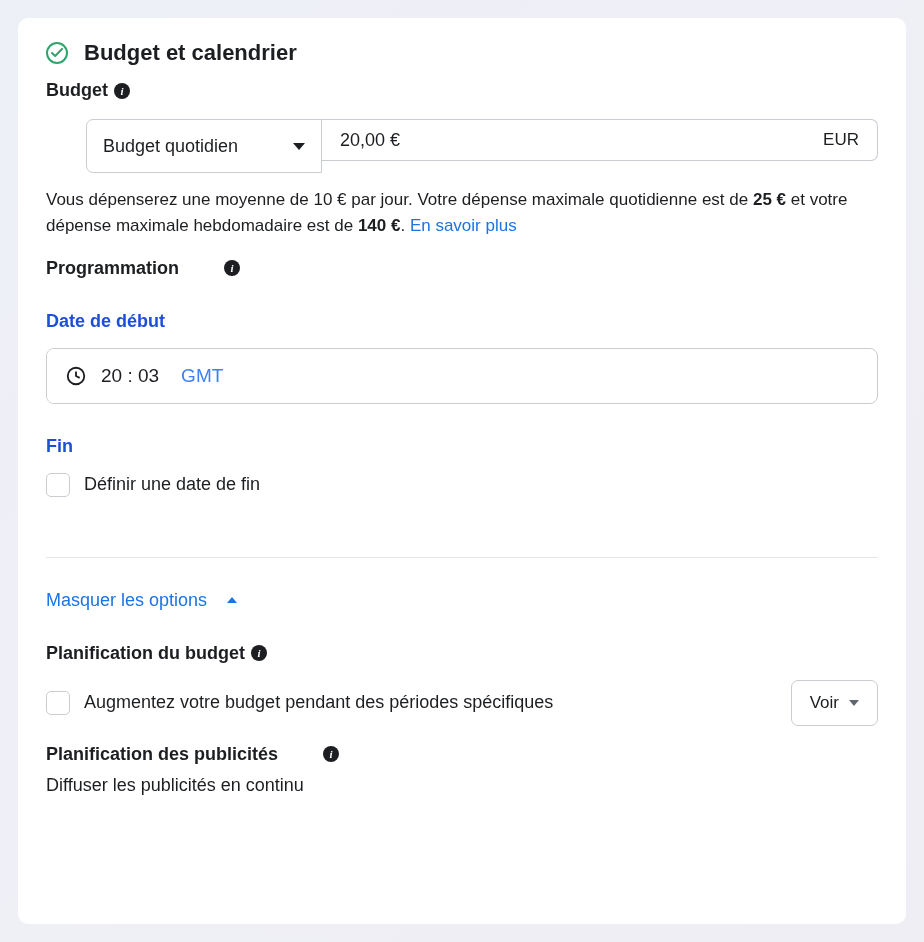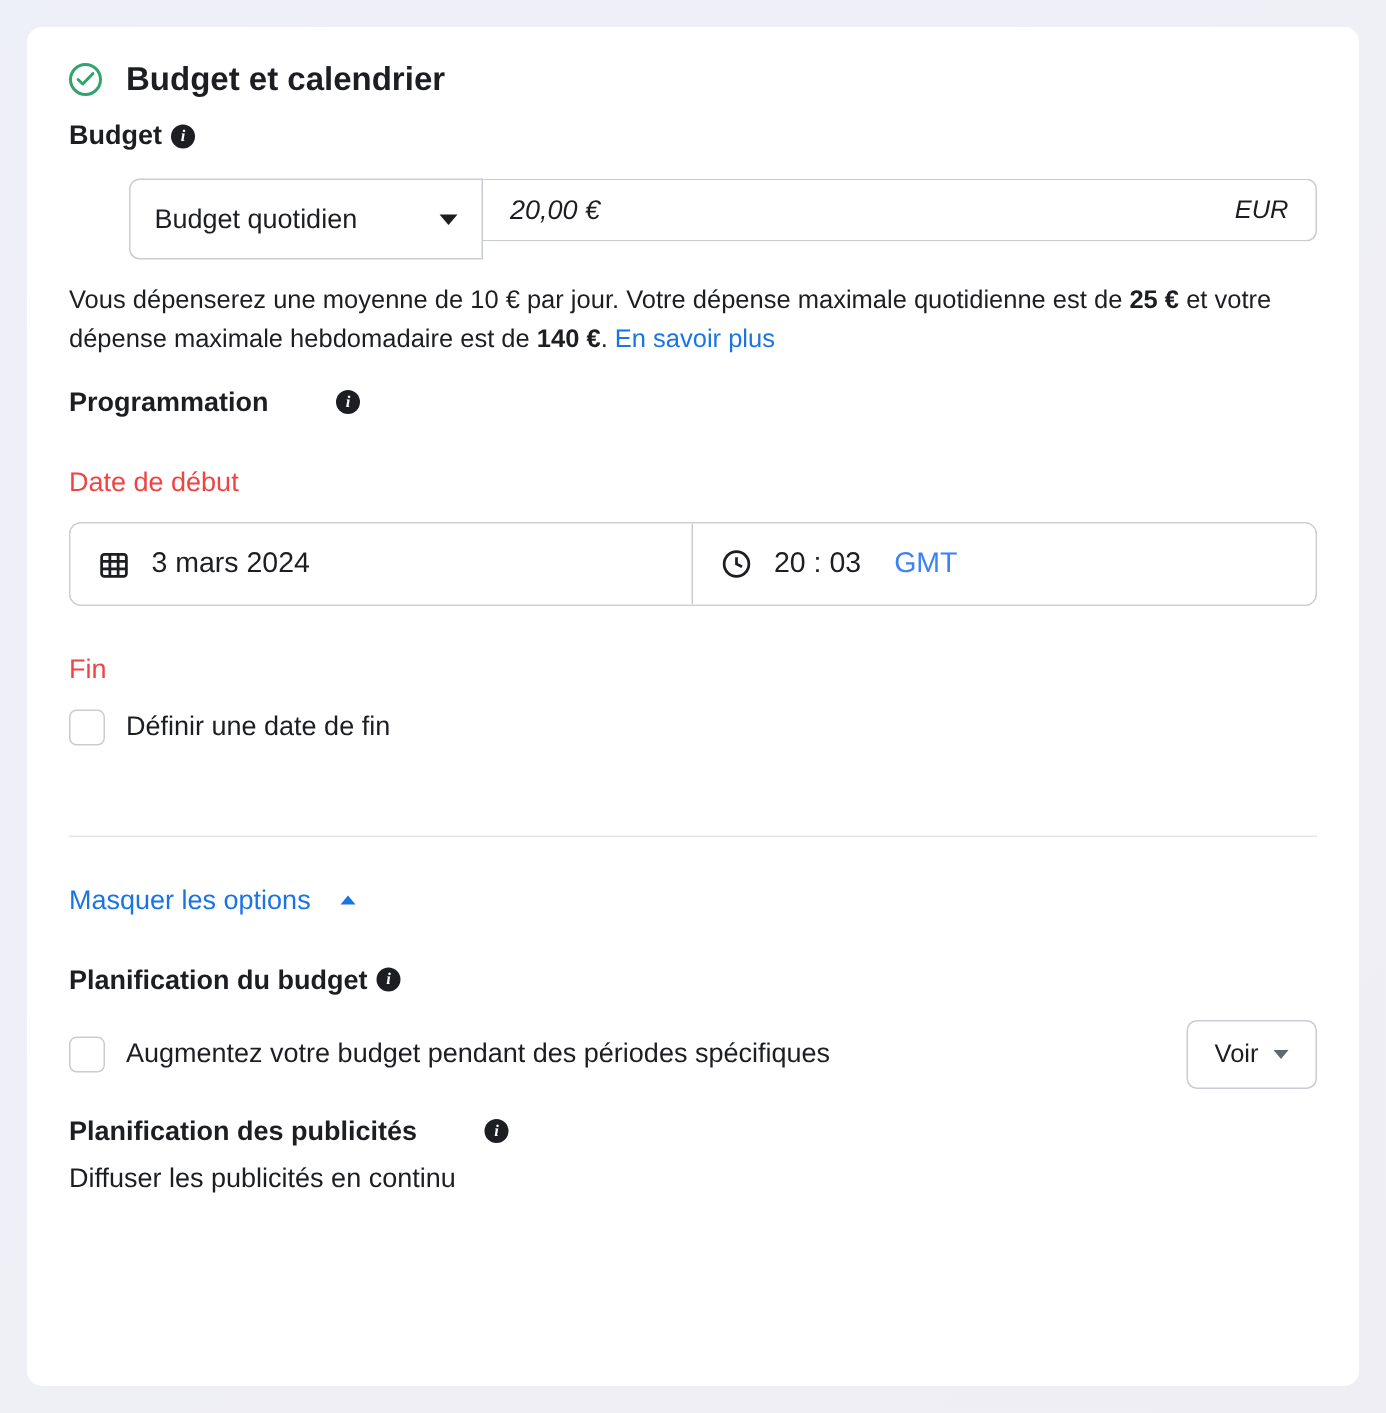--- a/index.html
+++ b/index.html
@@ -83,40 +83,39 @@
     justify-content: space-between;
     border: 1px solid #c9ccd1;
     border-left: none;
     border-radius: 0 7px 7px 0;
     padding: 0 18px;
     height: 42px;
     flex: 1;
     font-size: 18px;
     color: #1c1e21;
     background: #fff;
-    font-style: italic;
   }
   .currency {
     font-size: 17px;
     color: #1c1e21;
   }
   .helper-text {
     margin-top: 14px;
     font-size: 17px;
     line-height: 1.55;
     color: #1c1e21;
   }
   .helper-text b { font-weight: 700; }
   .helper-link { color: #1b74e4; text-decoration: none; cursor: pointer; }
   .section-gap { margin-top: 18px; gap: 45px; }
   .section-gap-sm { margin-top: 32px; }
   .field-label {
     font-size: 18px;
-    font-weight: 400;
-    color: #ef4444;
+    font-weight: 700;
+    color: #1d4ed8;
     margin-bottom: 16px;
   }
   .date-row {
     display: flex;
     border: 1px solid #c9ccd1;
     border-radius: 8px;
     height: 56px;
     overflow: hidden;
   }
   .date-cell, .time-cell {
@@ -250,30 +249,20 @@
 
   
   <div class="section-label section-gap">
     <span>Programmation</span>
     <span class="info-icon">i</span>
   </div>
 
   <div class="field-label section-gap-sm">Date de début</div>
 
   <div class="date-row">
-    <div class="date-cell">
-      <svg class="cal-svg" width="22" height="22" viewBox="0 0 24 24" fill="none" stroke="#1c1e21" stroke-width="2">
-        <rect x="3" y="5" width="18" height="16" rx="2"></rect>
-        <line x1="3" y1="10" x2="21" y2="10"></line>
-        <line x1="9" y1="5" x2="9" y2="21"></line>
-        <line x1="15" y1="5" x2="15" y2="21"></line>
-        <line x1="3" y1="15.5" x2="21" y2="15.5"></line>
-      </svg>
-      <span>3 mars 2024</span>
-    </div>
     <div class="time-cell">
       <svg class="clock-svg" width="22" height="22" viewBox="0 0 24 24" fill="none" stroke="#1c1e21" stroke-width="2">
         <circle cx="12" cy="12" r="9"></circle>
         <path d="M12 7 L12 12 L16 14"></path>
       </svg>
       <span>20 : 03</span>
       <span class="tz">GMT</span>
     </div>
   </div>
 

